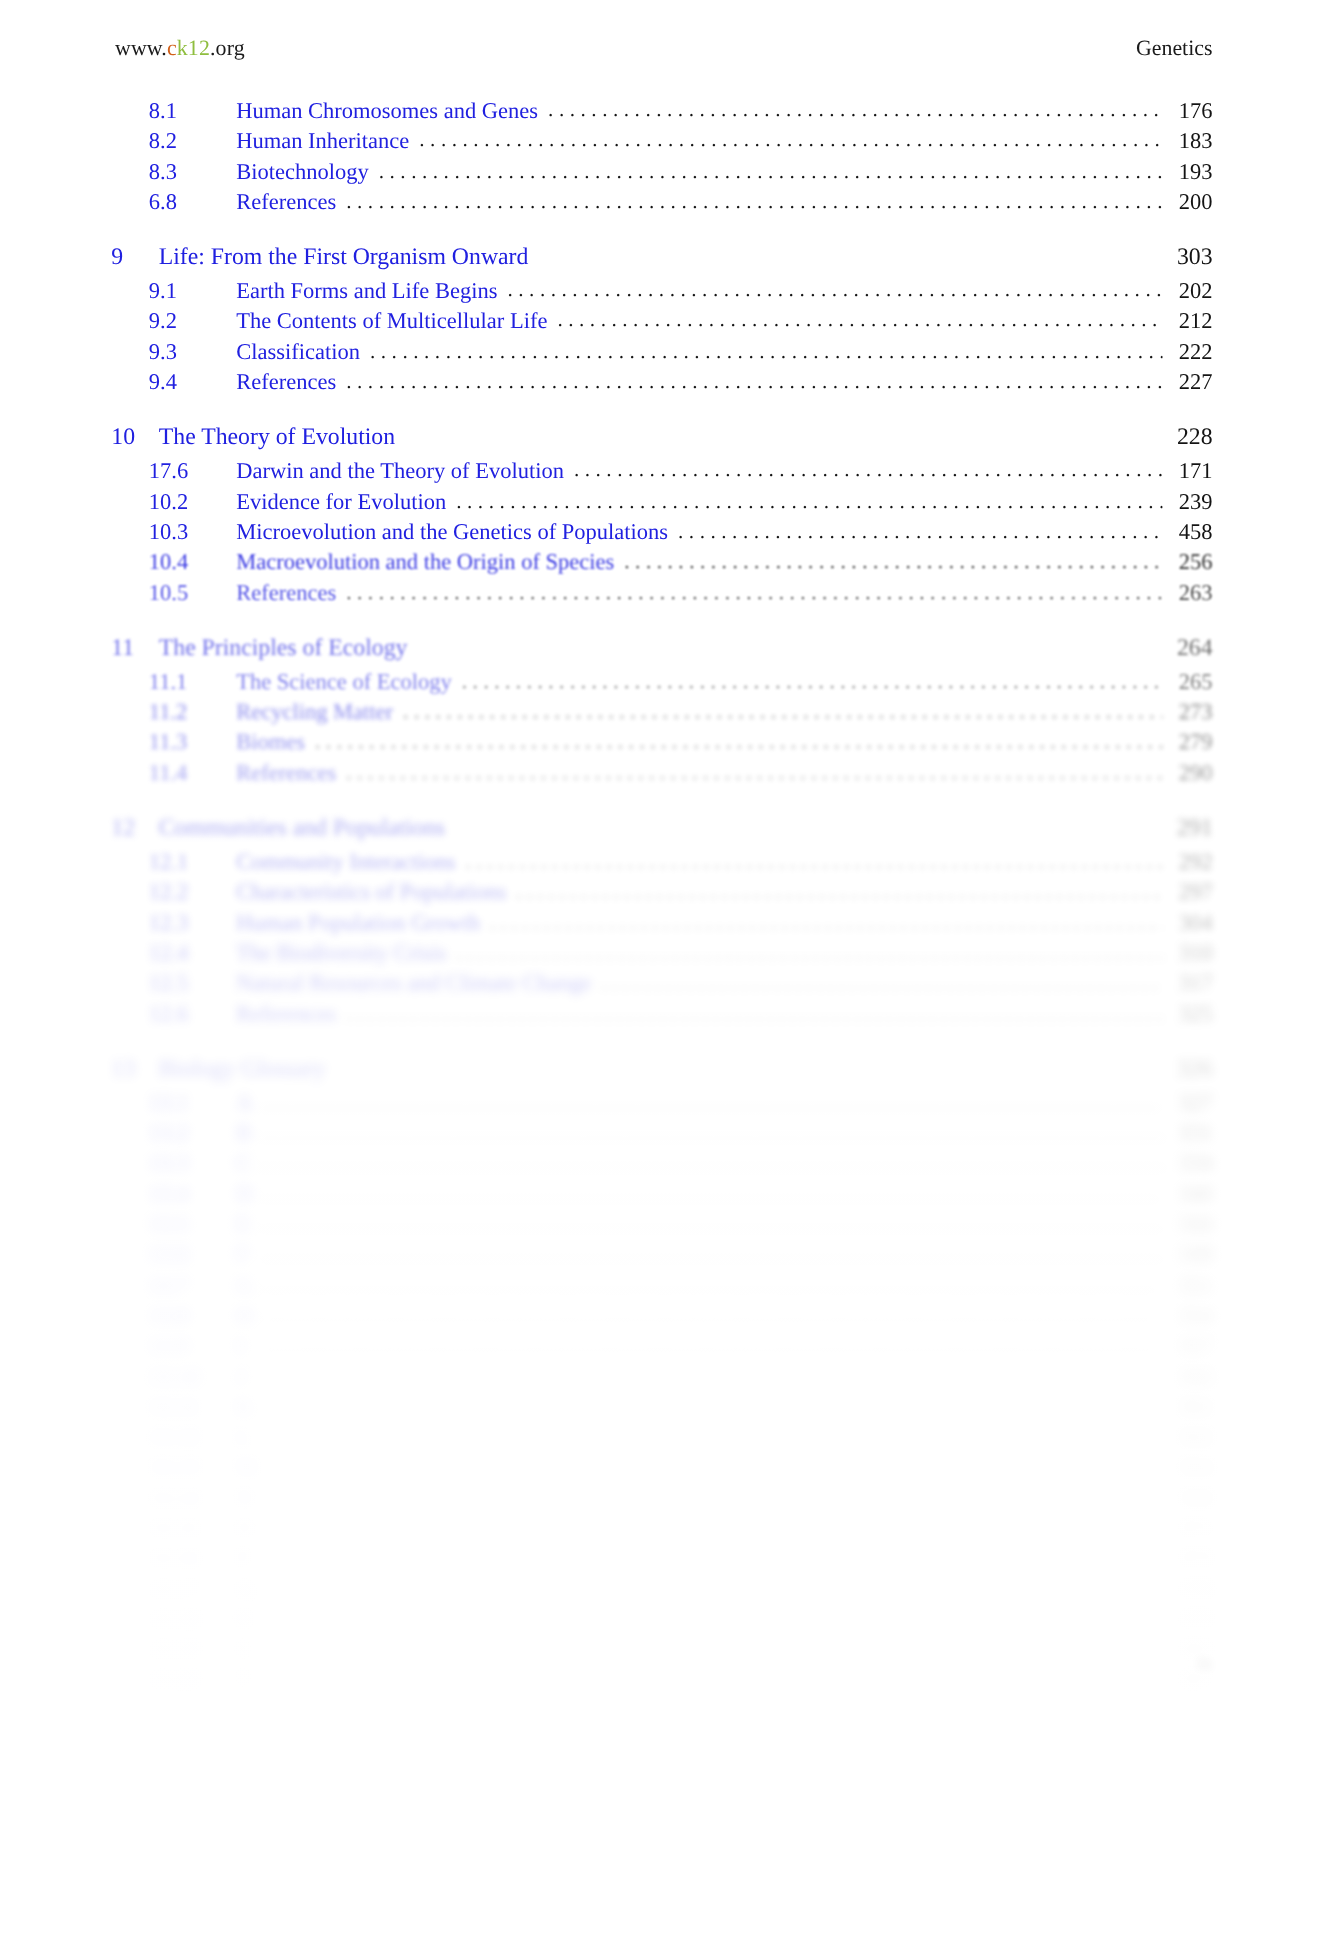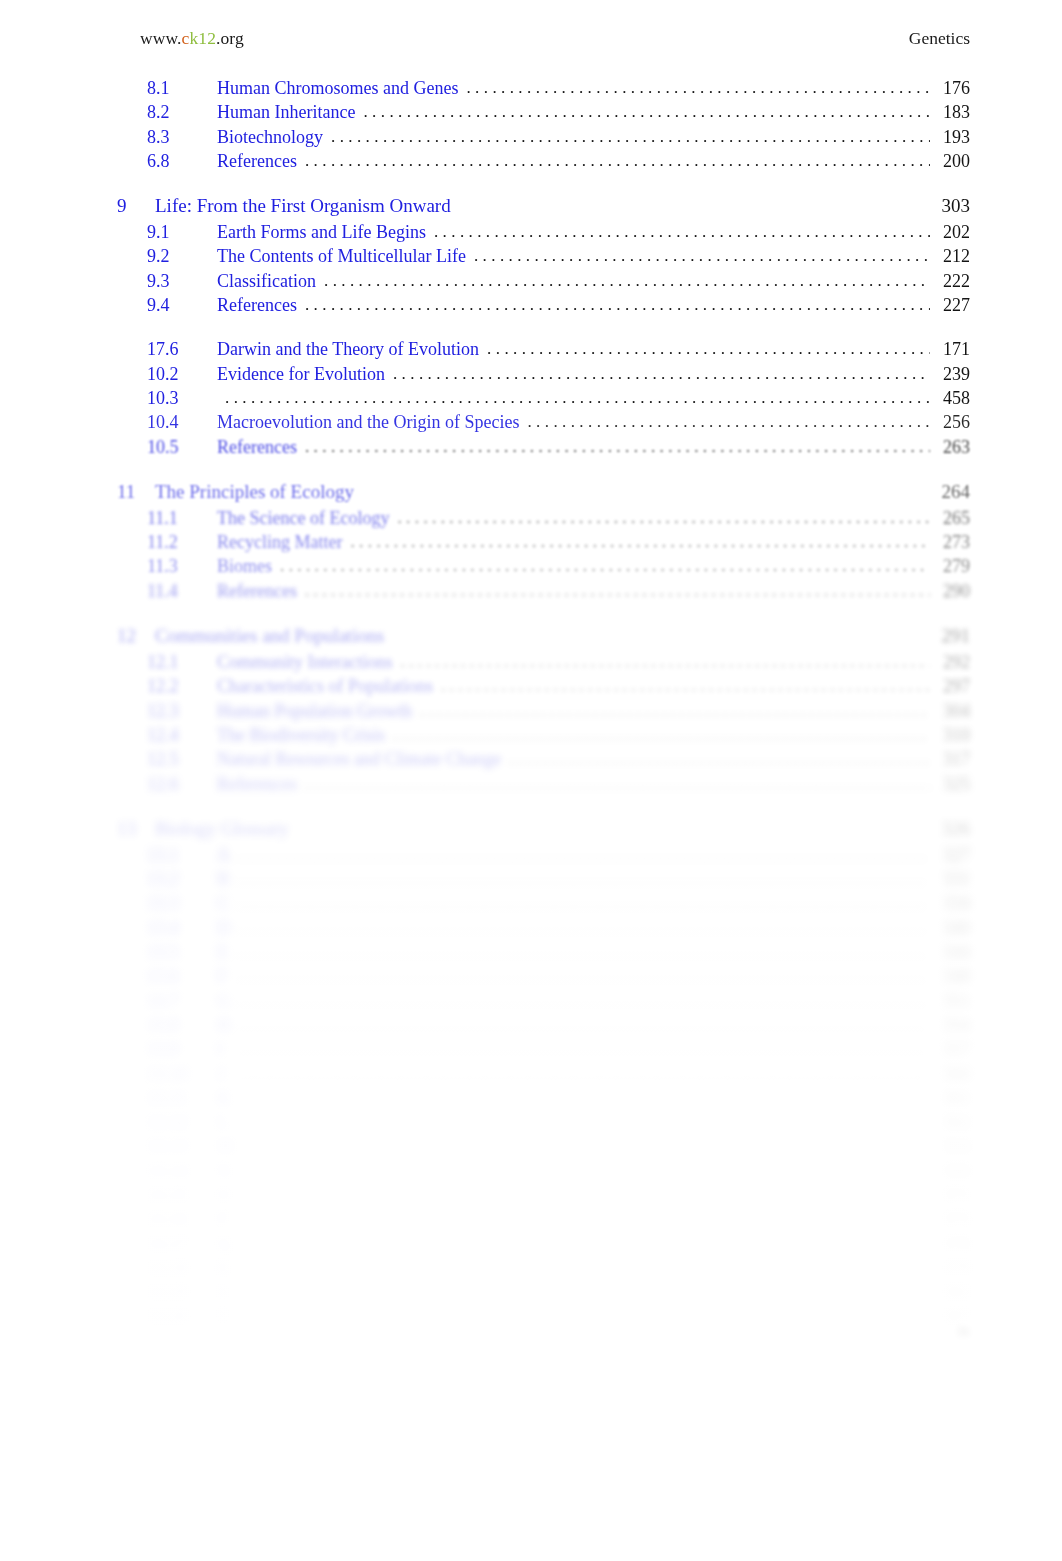--- a/index.html
+++ b/index.html
@@ -26,21 +26,20 @@
     position: absolute;
     top: 28px;
     left: 92px;
     right: 92px;
     height: 26px;
     display: flex;
     align-items: baseline;
     justify-content: space-between;
     font-size: 17.5px;
     color: #1a1a1a;
-    margin-left: 48px;
   }
   .runhead .url { letter-spacing: 0.1px; }
   .runhead .c1 { color: #d2601a; }
   .runhead .c2 { color: #8fbe3f; }
   .runhead .contents { font-size: 17.5px; color: #1a1a1a; }
 
   
   .toc {
     position: absolute;
     top: 78px;
@@ -49,21 +48,21 @@
   }
 
   .chapgroup { margin-top: 0; }
   .chapgroup.spaced { margin-top: 20px; }
 
   .row {
     position: relative;
     display: flex;
     align-items: baseline;
     height: 24.3px;
-    padding-left: 117px;
+    padding-left: 89px;
     padding-right: 92px;
     color: #2020e0;
   }
 
   .row .num {
     flex: 0 0 auto;
     text-align: left;
     color: inherit;
   }
   .row .title {
@@ -194,34 +193,41 @@
           <span class="pg">222</span>
         </div>
         <div class="row section">
           <span class="num">9.4</span>
           <span class="title">References</span>
           <span class="leader">........................................................................................................................</span>
           <span class="pg">227</span>
         </div>
       </div>
       <div class="chapgroup spaced">
+        <div class="row chapter">
+          <span class="num">10</span>
+          <span class="title">The Theory of Evolution</span>
+          <span class="leader">........................................................................................................................</span>
+          <span class="pg">228</span>
+        </div>
         <div class="row section">
           <span class="num">17.6</span>
           <span class="title">Darwin and the Theory of Evolution</span>
           <span class="leader">........................................................................................................................</span>
           <span class="pg">171</span>
         </div>
         <div class="row section">
           <span class="num">10.2</span>
           <span class="title">Evidence for Evolution</span>
           <span class="leader">........................................................................................................................</span>
           <span class="pg">239</span>
         </div>
         <div class="row section">
           <span class="num">10.3</span>
+          <span class="title">Microevolution and the Genetics of Populations</span>
           <span class="leader">........................................................................................................................</span>
           <span class="pg">458</span>
         </div>
         <div class="row section" style="filter: blur(0.69px); opacity: 0.907;">
           <span class="num">10.4</span>
           <span class="title">Macroevolution and the Origin of Species</span>
           <span class="leader">........................................................................................................................</span>
           <span class="pg">256</span>
         </div>
         <div class="row section" style="filter: blur(0.89px); opacity: 0.824;">

